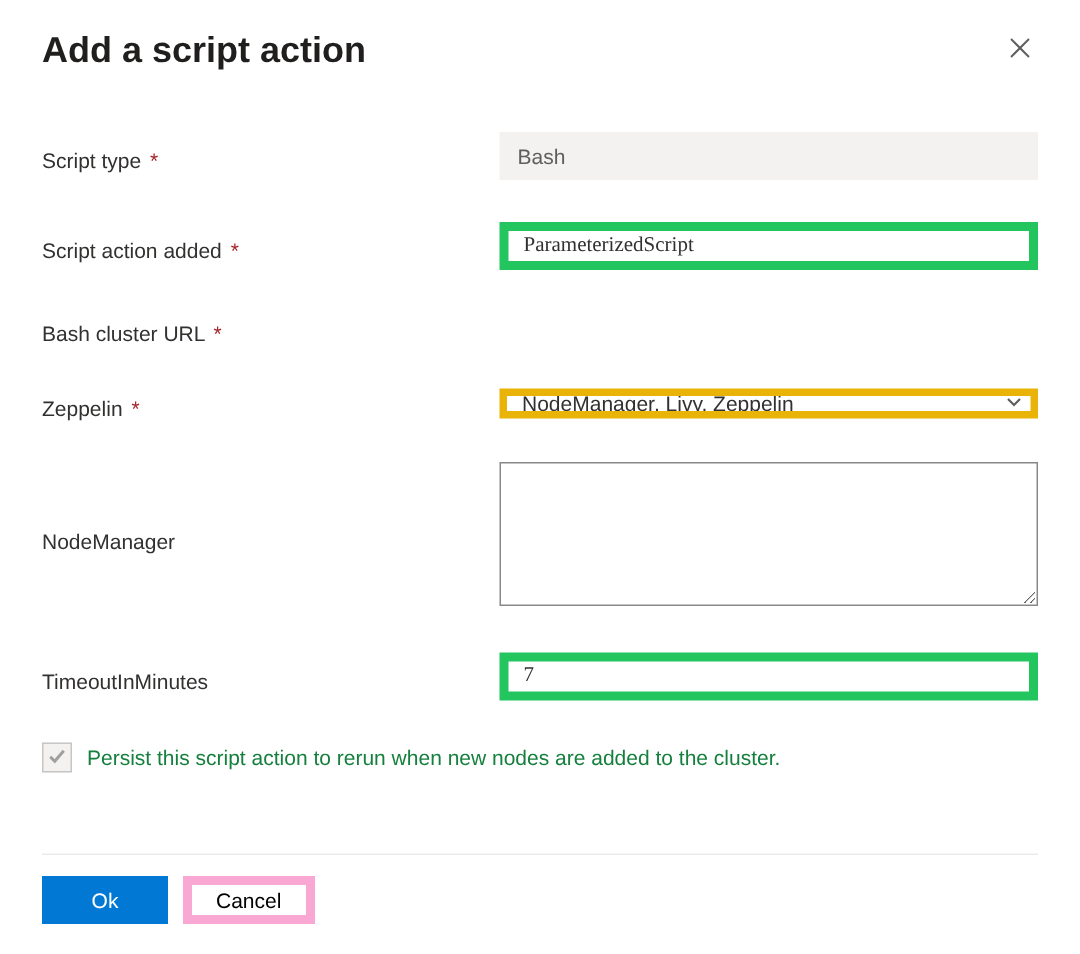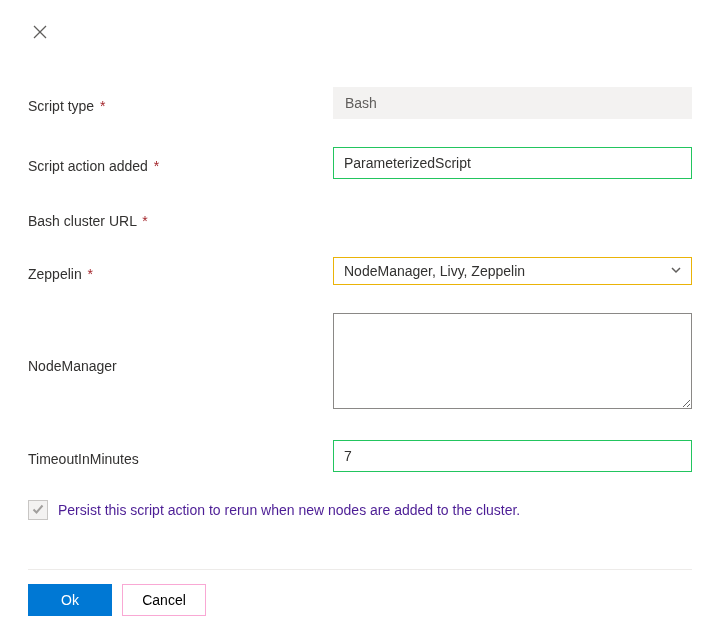--- a/index.html
+++ b/index.html
@@ -78,37 +78,37 @@
       padding: 2px 12px;
       border: none;
       width: 100%;
       font-size: 14px;
       height: 32px;
       display: flex;
       align-items: center;
     }
     .text-input {
       width: 100%;
-      border: 1px solid #22c55e;
+      border: 6px solid #22c55e;
       padding: 5px 10px;
       font-size: 14px;
       height: 32px;
-      font-family: Liberation Sans, sans-serif;
+      font-family: Liberation Serif, serif;
       color: #323130;
     }
     .select-wrapper {
       position: relative;
       width: 100%;
     }
     .select-field {
       width: 100%;
-      border: 1px solid #eab308;
+      border: 5px solid #eab308;
       padding: 5px 30px 5px 10px;
       font-size: 14px;
-      height: 28px;
+      height: 16px;
       font-family: inherit;
       color: #323130;
       background: #ffffff;
       cursor: pointer;
       display: flex;
       align-items: center;
       white-space: nowrap;
       overflow: hidden;
       text-overflow: ellipsis;
     }
@@ -153,36 +153,36 @@
       flex-shrink: 0;
     }
     .checkbox svg {
       width: 14px;
       height: 14px;
       stroke: #a19f9d;
       stroke-width: 2;
       fill: none;
     }
     .checkbox-label {
-      color: #4c1d95;
+      color: #15803d;
       font-size: 14px;
     }
     .footer {
       border-top: 1px solid #edebe9;
       padding-top: 14px;
       margin-top: 20px;
       display: flex;
       gap: 10px;
     }
     .btn {
       min-width: 84px;
       height: 32px;
       font-size: 14px;
       font-family: inherit;
-      border: 1px solid #f9a8d4;
+      border: 6px solid #f9a8d4;
       background: #ffffff;
       cursor: pointer;
       padding: 0 16px;
       display: flex;
       align-items: center;
       justify-content: center;
     }
     .btn-primary {
       background: #0078d4;
       border-color: #0078d4;
@@ -192,20 +192,21 @@
       white-space: nowrap;
       overflow: hidden;
       text-overflow: ellipsis;
     }
   </style>
 </head>
 <body>
 
 <div class="panel">
   <div class="header">
+    <h1 class="title">Add a script action</h1>
     <button class="close-btn">
       <span>
         <svg viewBox="0 0 16 16">
             <line x1="2" y1="2" x2="14" y2="14"></line>
             <line x1="14" y1="2" x2="2" y2="14"></line>
           </svg>
       </span>
     </button>
   </div>
 

